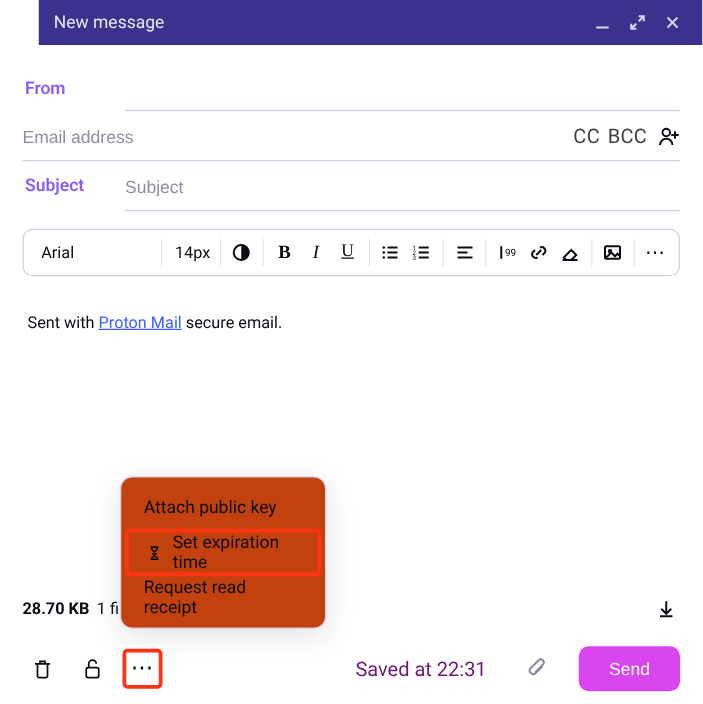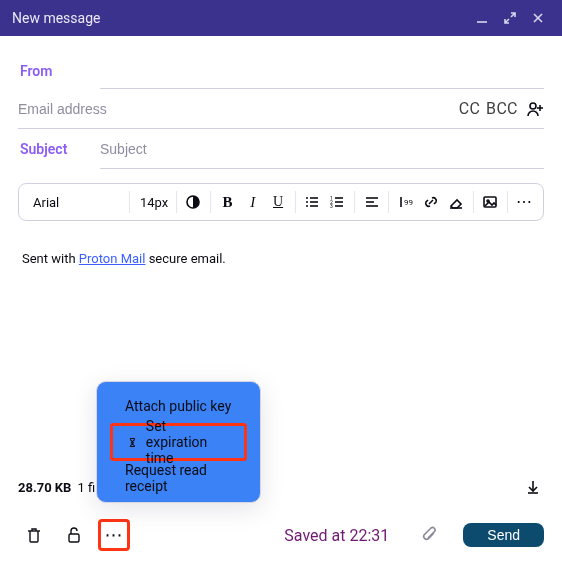--- a/index.html
+++ b/index.html
@@ -15,20 +15,21 @@
   .window { width: 562px; height: 563px; display: flex; flex-direction: column; position: relative; }
   
   .titlebar {
     height: 36px;
     background: #3b328e;
     color: #eae8f5;
     display: flex;
     align-items: center;
     padding: 0 12px;
     font-size: 14px;
+    margin-left: 31px;
   }
   .titlebar-title { flex: 1; }
   .titlebar-ctrl {
     width: 24px; height: 24px;
     display: flex; align-items: center; justify-content: center;
     margin-left: 4px;
     cursor: pointer;
   }
   .titlebar-ctrl svg { width: 14px; height: 14px; stroke: #d9d6ef; fill: none; stroke-width: 1.6; }
   
@@ -151,41 +152,41 @@
   }
   .highlight-box {
     border: 3px solid #ff3415;
     border-radius: 4px;
   }
   .ftr-spacer{flex:1;}
   .saved { color:#701a75; font-size:16px;margin-left:39px; }
   .clip-btn {width:26px;height:26px;display:flex;align-items:center;justify-content:center;cursor:pointer;margin-left:20px;margin-right:12px}
   .clip-btn svg{width:18px;height:18px;stroke:#8a889a;stroke-width:1.6;fill:none;}
   .send-btn {
-    background: #0c4a6e;
+    background: #d946ef;
     color: #fff;
     border: none;
     border-radius: 8px;
-    height: 24px;
+    height: 36px;
     padding: 0 24px;
     font-size: 14px;
     font-weight: 500;
     cursor: pointer;
   }
   
   .popup {
     position: absolute;
     left: 96px;
     bottom: 60px;
     width: 165px;
-    background: #3b82f6;
+    background: #c2410c;
     border: 1px solid #d8d6e2;
     border-radius: 10px;
     box-shadow: 0 6px 24px rgba(30,20,60,0.12);
-    padding: 6px 14px;
+    padding: 6px 4px;
   }
   .popup-item {
     height: 36px;
     display:flex;
     align-items:center;
     padding: 0 14px;
     font-size: 14px;
     color:#0c0c14;
     cursor:pointer;
     gap:8px;

